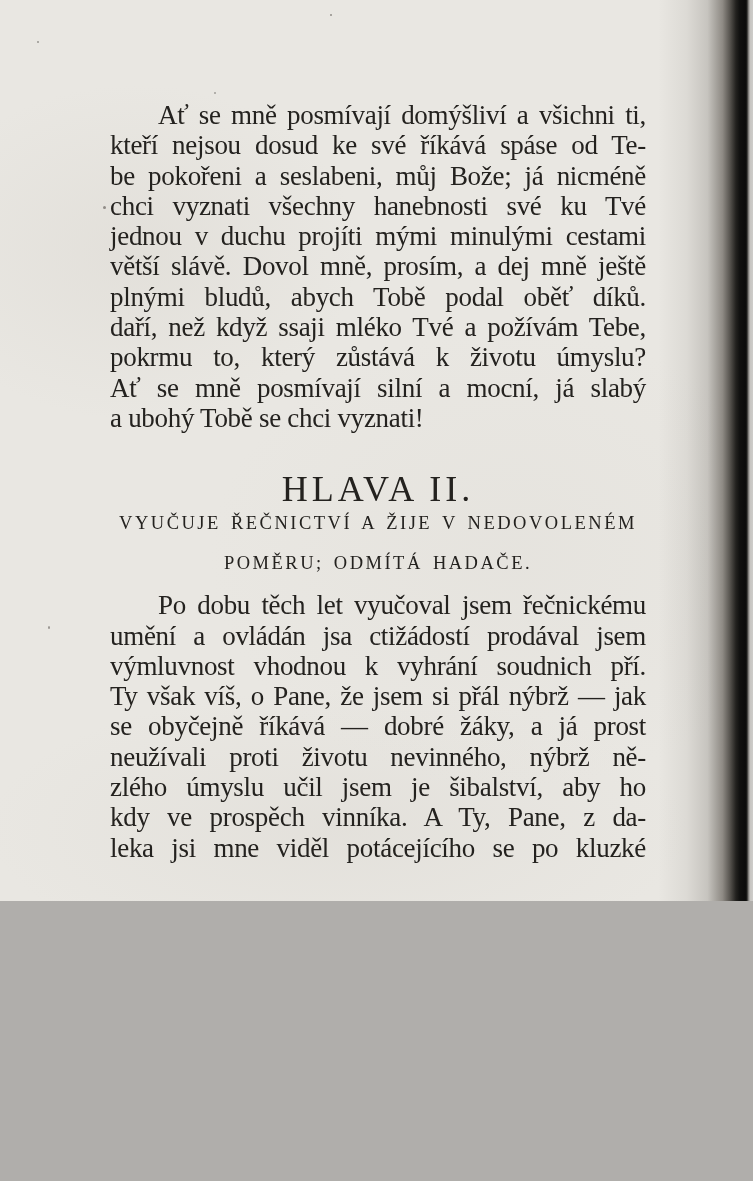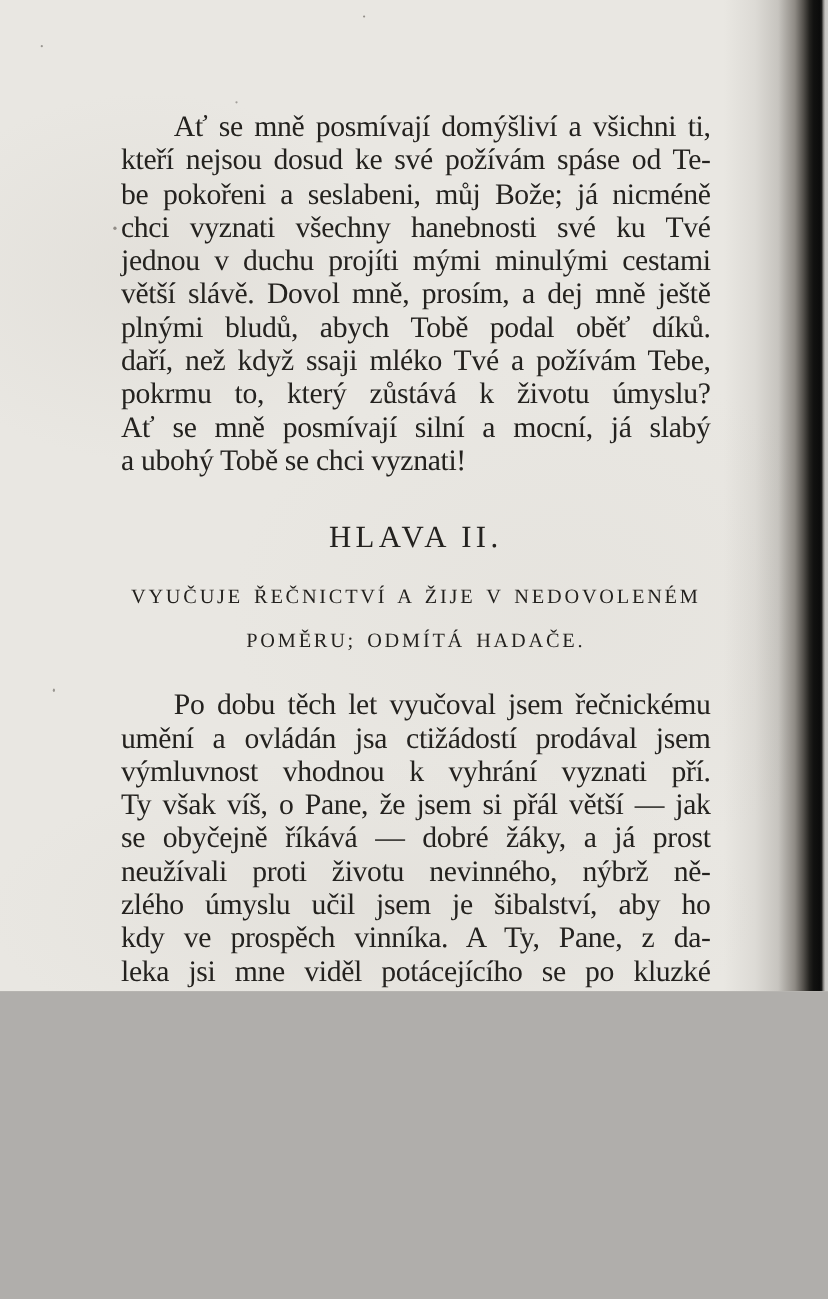--- a/index.html
+++ b/index.html
@@ -60,36 +60,36 @@
     text-align-last: justify;
     white-space: normal;
   }
   .line.indent { text-indent: 48px; }
   .line.endpara {
     text-align: center;
     text-align-last: left;
   }
   .chapter-heading {
     margin: 39px 0 0 0;
-    font-size: 28px;
+    font-size: 36px;
     font-weight: normal;
     text-align: center;
     letter-spacing: 4px;
     line-height: 34px;
   }
   .chapter-subtitle {
     text-align: center;
     font-size: 18.5px;
     letter-spacing: 2.5px;
     word-spacing: 3px;
     line-height: 26px;
   }
-  .chapter-subtitle.line1 { margin-top: 24px; }
+  .chapter-subtitle.line1 { margin-top: 4px; }
   .chapter-subtitle.line2 { margin-top: 14px; }
-  .para2 { margin-top: 29px; }
+  .para2 { margin-top: 14px; }
   .page-number {
     position: absolute;
     left: 388px;
     top: 979px;
     font-size: 20px;
     letter-spacing: 2px;
   }
   .speck {
     position: absolute;
     background: #4a4540;
@@ -105,41 +105,41 @@
 </style>
 </head>
 <body>
 
 <div class="page">
 
   <main class="text-block">
 
     <div class="para">
       <div class="line indent">Ať se mně posmívají domýšliví a všichni ti,</div>
-      <div class="line">kteří nejsou dosud ke své požívám spáse od Te-</div>
+      <div class="line">kteří nejsou dosud ke své říkává spáse od Te-</div>
       <div class="line">be pokořeni a seslabeni, můj Bože; já nicméně</div>
       <div class="line">chci vyznati všechny hanebnosti své ku Tvé</div>
       <div class="line">jednou v duchu projíti mými minulými cestami</div>
       <div class="line">větší slávě. Dovol mně, prosím, a dej mně ještě</div>
       <div class="line">plnými bludů, abych Tobě podal oběť díků.</div>
       <div class="line">daří, než když ssaji mléko Tvé a požívám Tebe,</div>
       <div class="line">pokrmu to, který zůstává k životu úmyslu?</div>
       <div class="line">Ať se mně posmívají silní a mocní, já slabý</div>
       <div class="line endpara">a ubohý Tobě se chci vyznati!</div>
     </div>
 
     <h2 class="chapter-heading">HLAVA II.</h2>
     <div class="chapter-subtitle line1">VYUČUJE ŘEČNICTVÍ A ŽIJE V NEDOVOLENÉM</div>
     <div class="chapter-subtitle line2">POMĚRU; ODMÍTÁ HADAČE.</div>
 
     <div class="para para2">
       <div class="line indent">Po dobu těch let vyučoval jsem řečnickému</div>
       <div class="line">umění a ovládán jsa ctižádostí prodával jsem</div>
-      <div class="line">výmluvnost vhodnou k vyhrání vyznati pří.</div>
-      <div class="line">Ty však víš, o Pane, že jsem si přál větší — jak</div>
+      <div class="line">výmluvnost vhodnou k vyhrání soudnich pří.</div>
+      <div class="line">Ty však víš, o Pane, že jsem si přál nýbrž — jak</div>
       <div class="line">se obyčejně říkává — dobré žáky, a já prost</div>
       <div class="line">neužívali proti životu nevinného, nýbrž ně-</div>
       <div class="line">zlého úmyslu učil jsem je šibalství, aby ho</div>
       <div class="line">kdy ve prospěch vinníka. A Ty, Pane, z da-</div>
       <div class="line">leka jsi mne viděl potácejícího se po kluzké</div>
     </div>
 
   </main>
 
   <div class="page-number">90</div>

